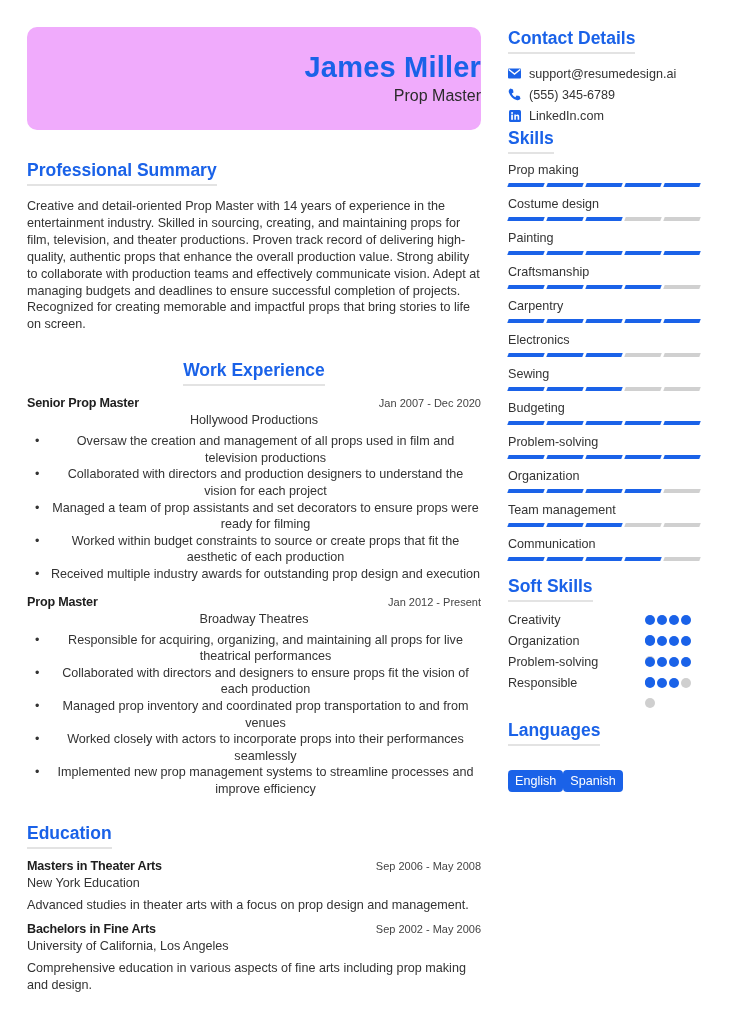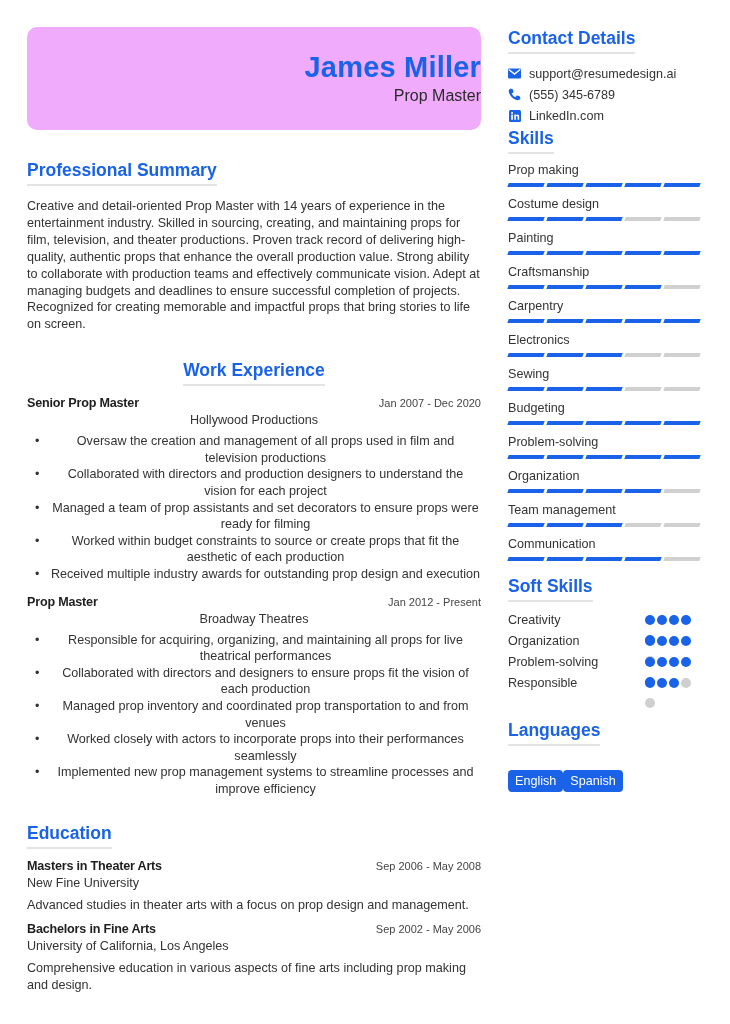--- a/index.html
+++ b/index.html
@@ -108,21 +108,21 @@
   </div>
 
   <div style="margin-top:24px;">
     <div class="section-title">Education</div>
     <div id="edu">
         <div class="job" style="margin-top: 9px;">
           <div class="job-head">
             <span class="job-role">Masters in Theater Arts</span>
             <span class="job-date">Sep 2006 - May 2008</span>
           </div>
-          <div class="job-org">New Fine University</div>
+          <div class="job-org">New York Education</div>
           <p class="edu-desc">Advanced studies in theater arts with a focus on prop design and management.</p>
         </div>
         <div class="job" style="margin-top: 8px;">
           <div class="job-head">
             <span class="job-role">Bachelors in Fine Arts</span>
             <span class="job-date">Sep 2002 - May 2006</span>
           </div>
           <div class="job-org">University of California, Los Angeles</div>
           <p class="edu-desc">Comprehensive education in various aspects of fine arts including prop making and design.</p>
         </div>

